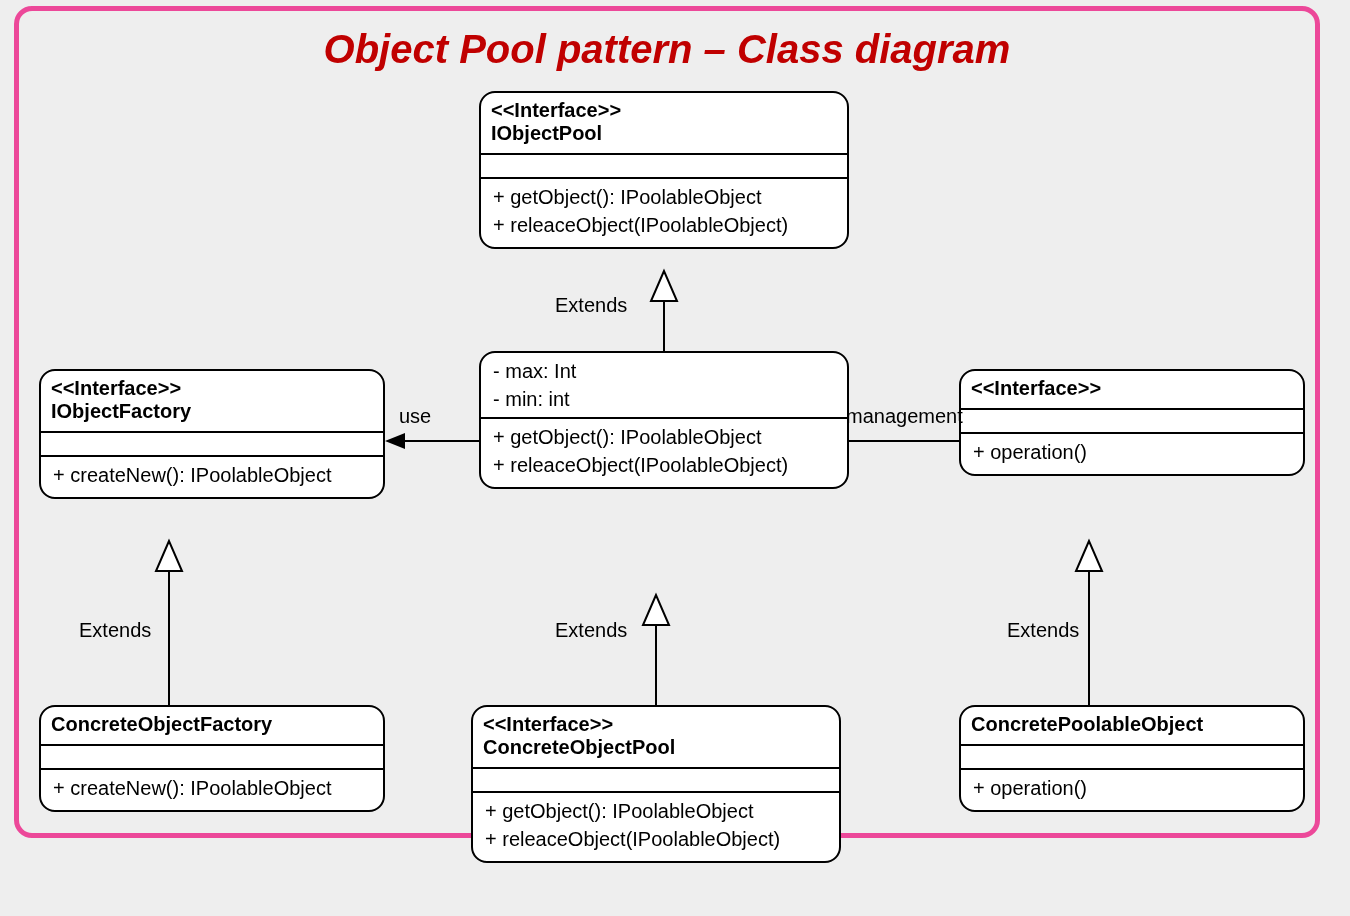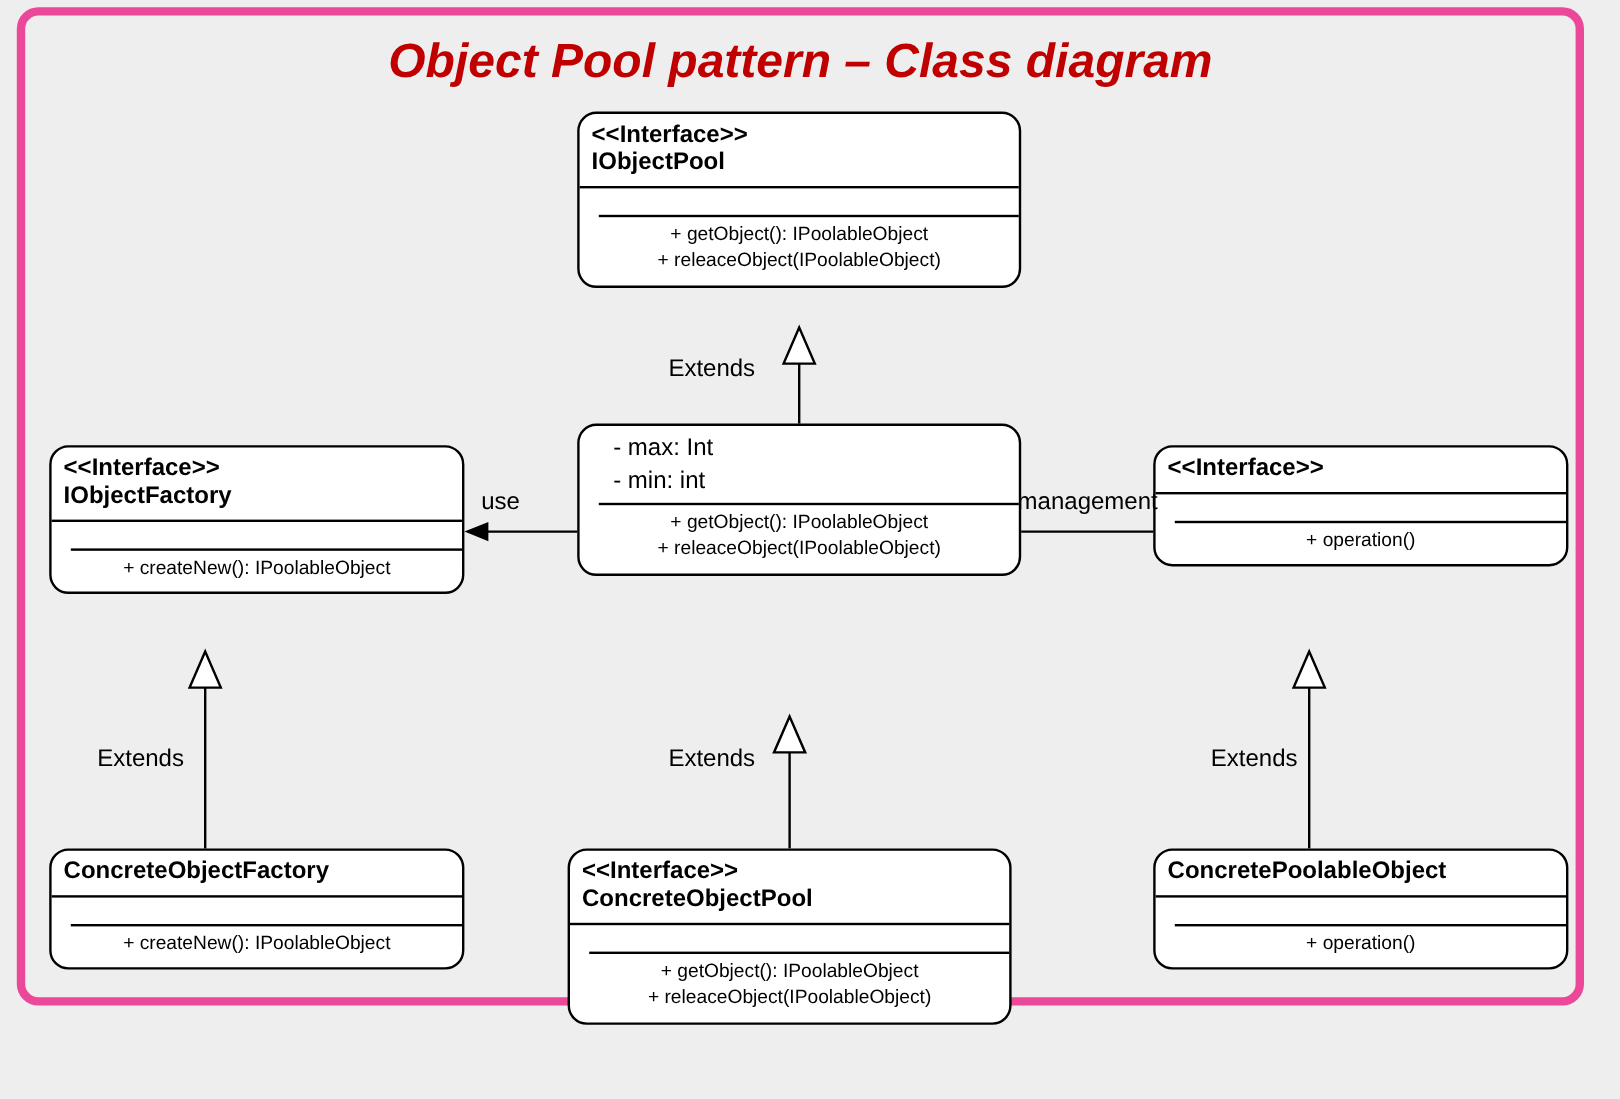--- a/index.html
+++ b/index.html
@@ -9,21 +9,21 @@
     height: 916px;
     background: #eeeeee;
     font-family: Arial, Helvetica, sans-serif;
   }
   .frame {
     position: absolute;
     left: 14px;
     top: 6px;
     width: 1306px;
     height: 832px;
-    border: 7px solid #ec4899;
+    border: 5px solid #ec4899;
     border-radius: 18px;
     background: #eeeeee;
     box-sizing: border-box;
   }
   .title {
     position: absolute;
     left: 0; right: 0;
     top: 16px;
     text-align: center;
     font-size: 40px;
@@ -53,27 +53,26 @@
     font-size: 20px;
     line-height: 1.15;
   }
   .uml-attrs {
     border-bottom: 2px solid #000;
     min-height: 14px;
     padding: 4px 12px;
     font-size: 20px;
     line-height: 1.4;
     text-align: left;
-    margin-left: 16px;
   }
   .uml-ops {
     padding: 4px 12px 8px 12px;
-    font-size: 16px;
+    font-size: 20px;
     line-height: 1.4;
-    text-align: center;
+    text-align: left;
   }
   svg.connectors {
     position: absolute;
     left: 0; top: 0;
     width: 1306px;
     height: 896px;
     pointer-events: none;
   }
   .edge-label {
     position: absolute;

